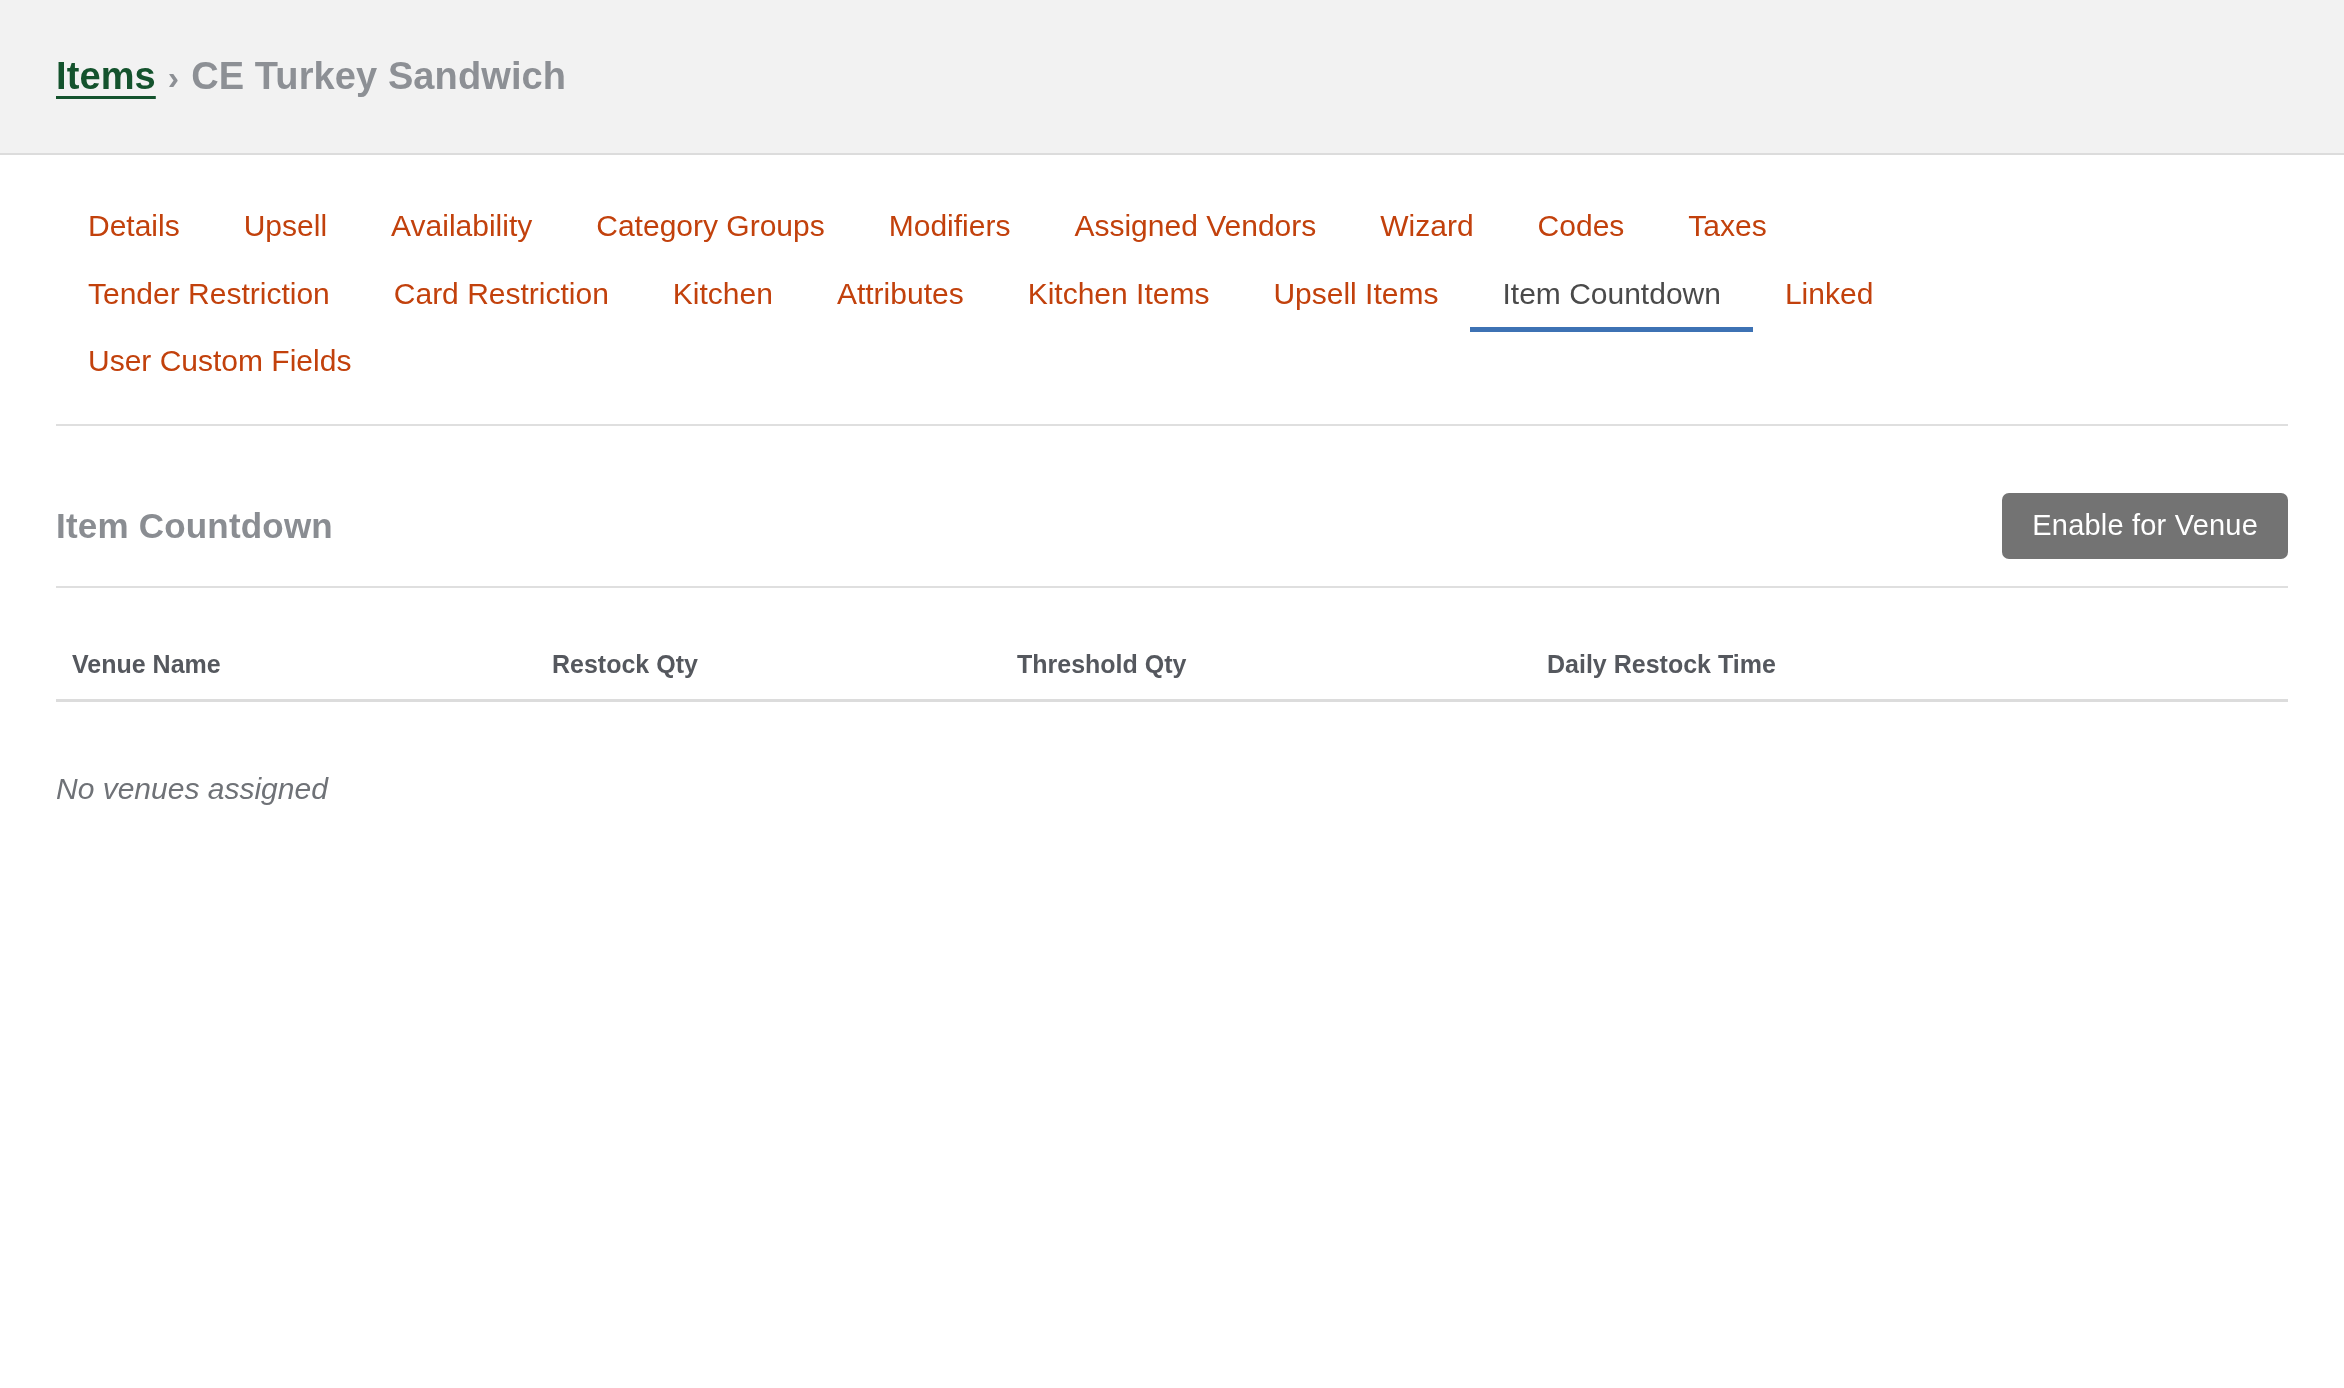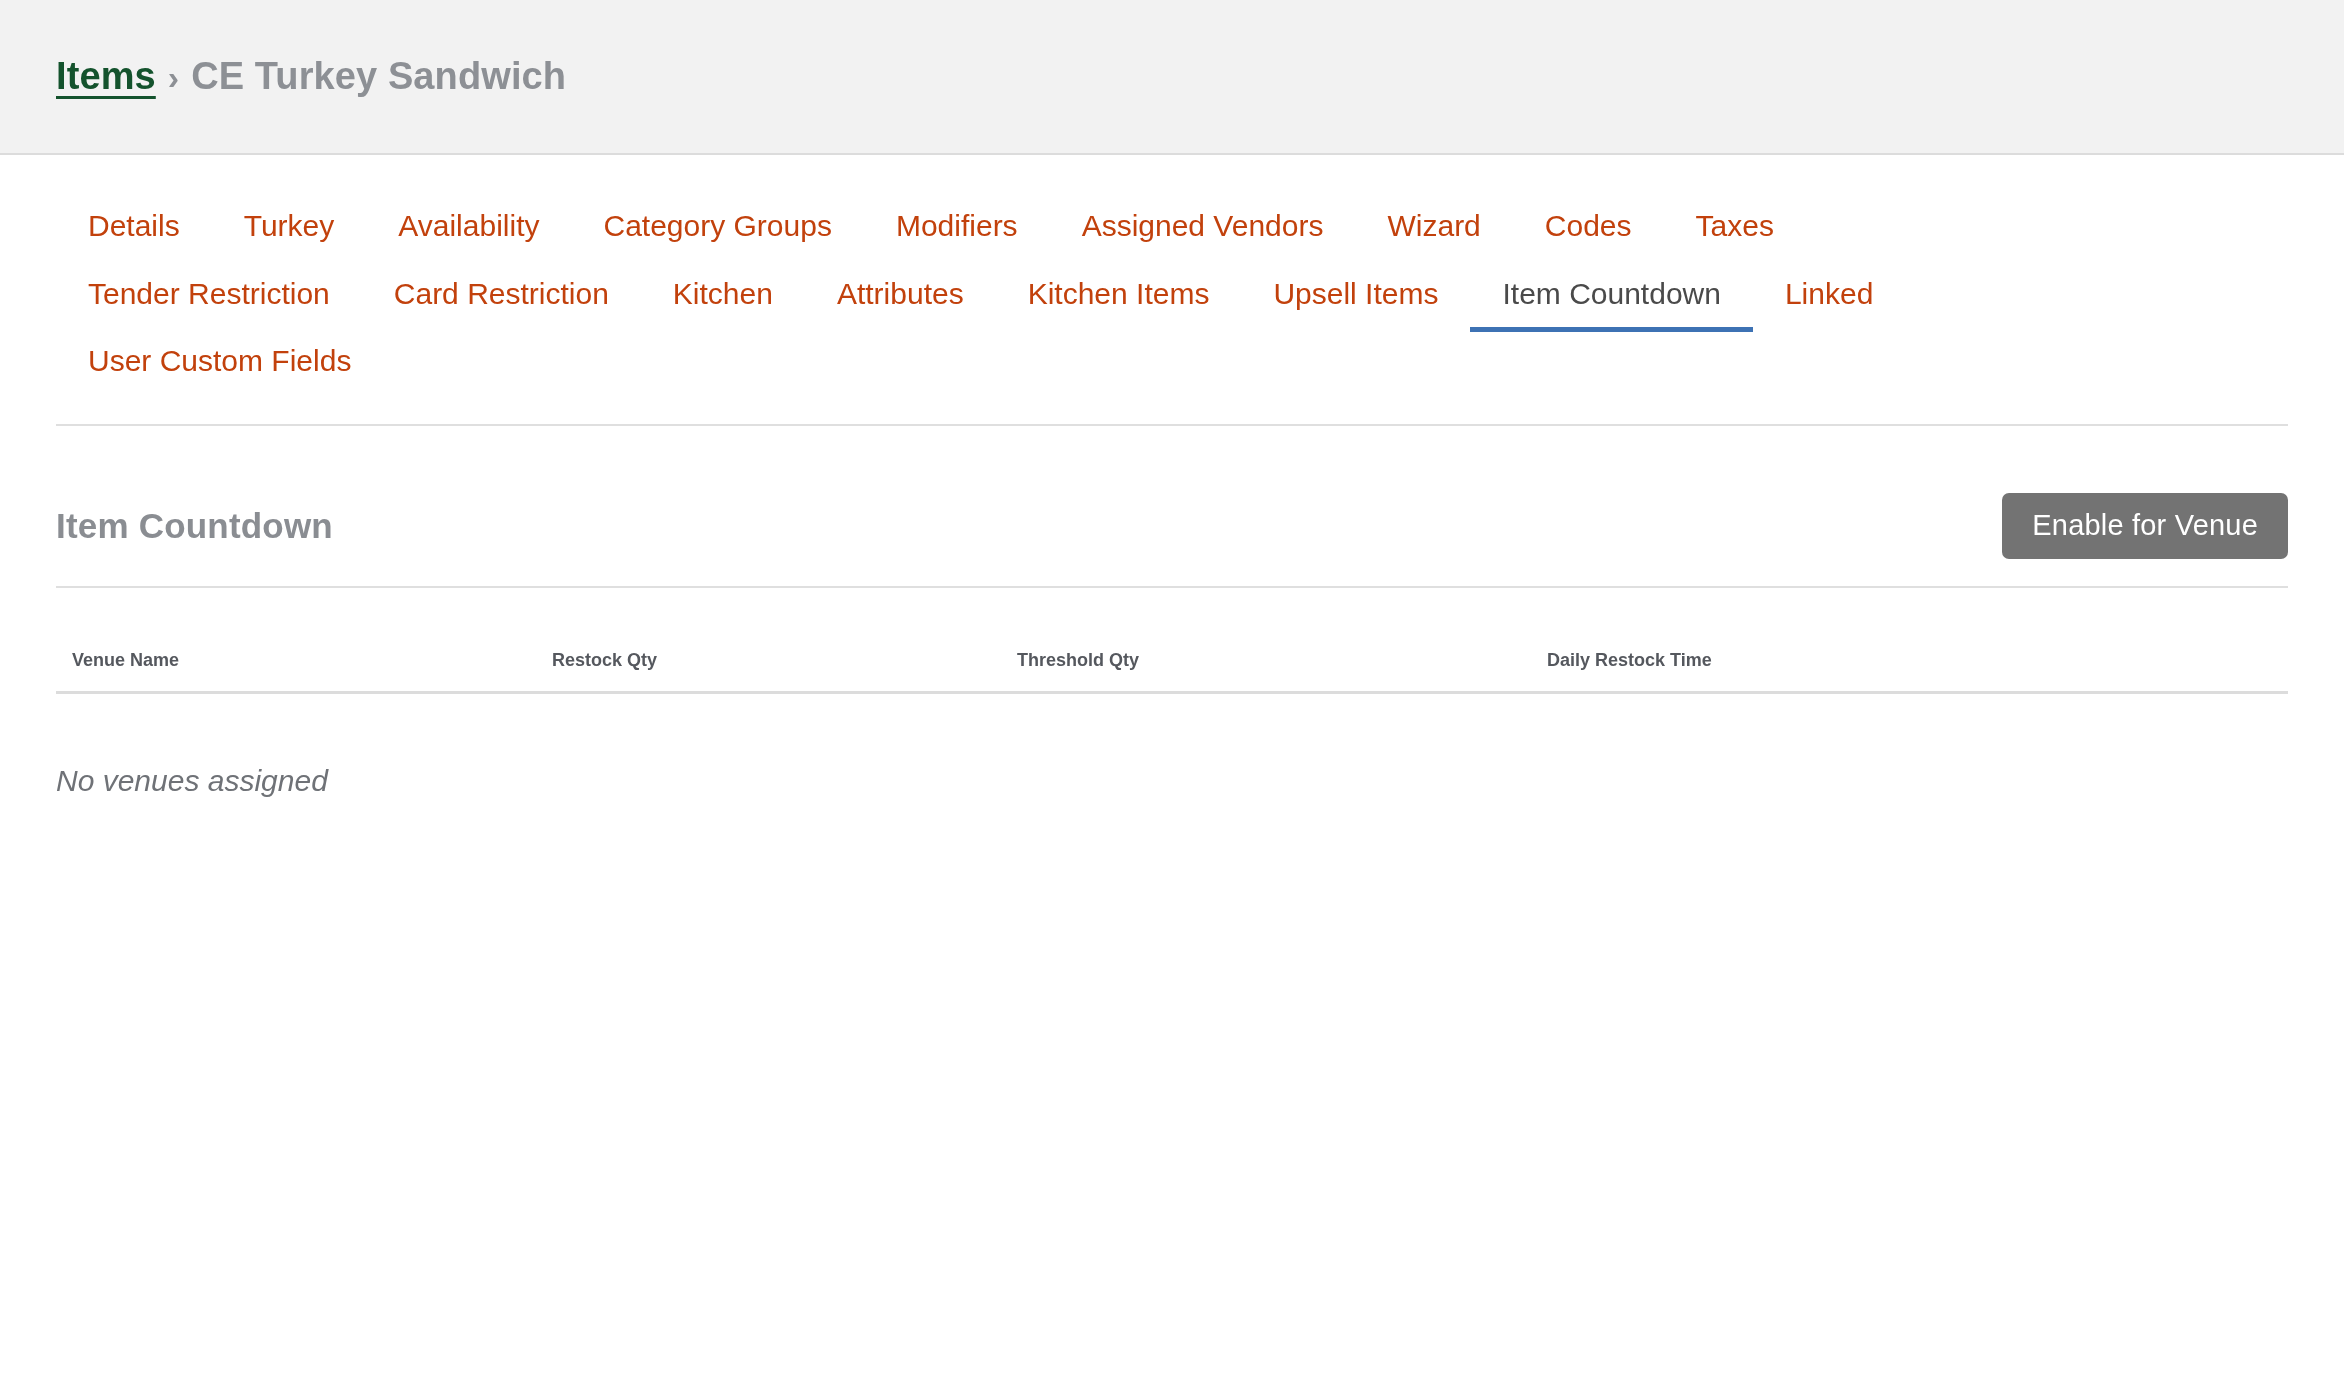--- a/index.html
+++ b/index.html
@@ -113,21 +113,21 @@
   .table-region {
     margin: 0 56px;
   }
   .table {
     width: 100%;
     border-collapse: collapse;
     table-layout: fixed;
   }
   .table thead th {
     text-align: left;
-    font-size: 18px;
+    font-size: 25px;
     font-weight: bold;
     color: #55585e;
     padding: 62px 0 20px 0;
     border-bottom: 3px solid #dcdcdc;
   }
   .col-venue   { width: 480px; padding-left: 16px !important; }
   .col-restock { width: 465px; }
   .col-thresh  { width: 530px; }
   .col-time    { width: auto; }
   .th-pad-1 { padding-left: 16px; }
@@ -148,21 +148,21 @@
     <span class="breadcrumb-sep">›</span>
     <span class="breadcrumb-current">CE Turkey Sandwich</span>
   </div>
 </div>
 
 <div class="tabs-region">
   <div class="tabs-wrap">
 
     <div class="tab-row">
       <div class="tab">Details</div>
-      <div class="tab">Turkey</div>
+      <div class="tab">Upsell</div>
       <div class="tab">Availability</div>
       <div class="tab">Category Groups</div>
       <div class="tab">Modifiers</div>
       <div class="tab">Assigned Vendors</div>
       <div class="tab">Wizard</div>
       <div class="tab">Codes</div>
       <div class="tab">Taxes</div>
     </div>
 
     <div class="tab-row">

